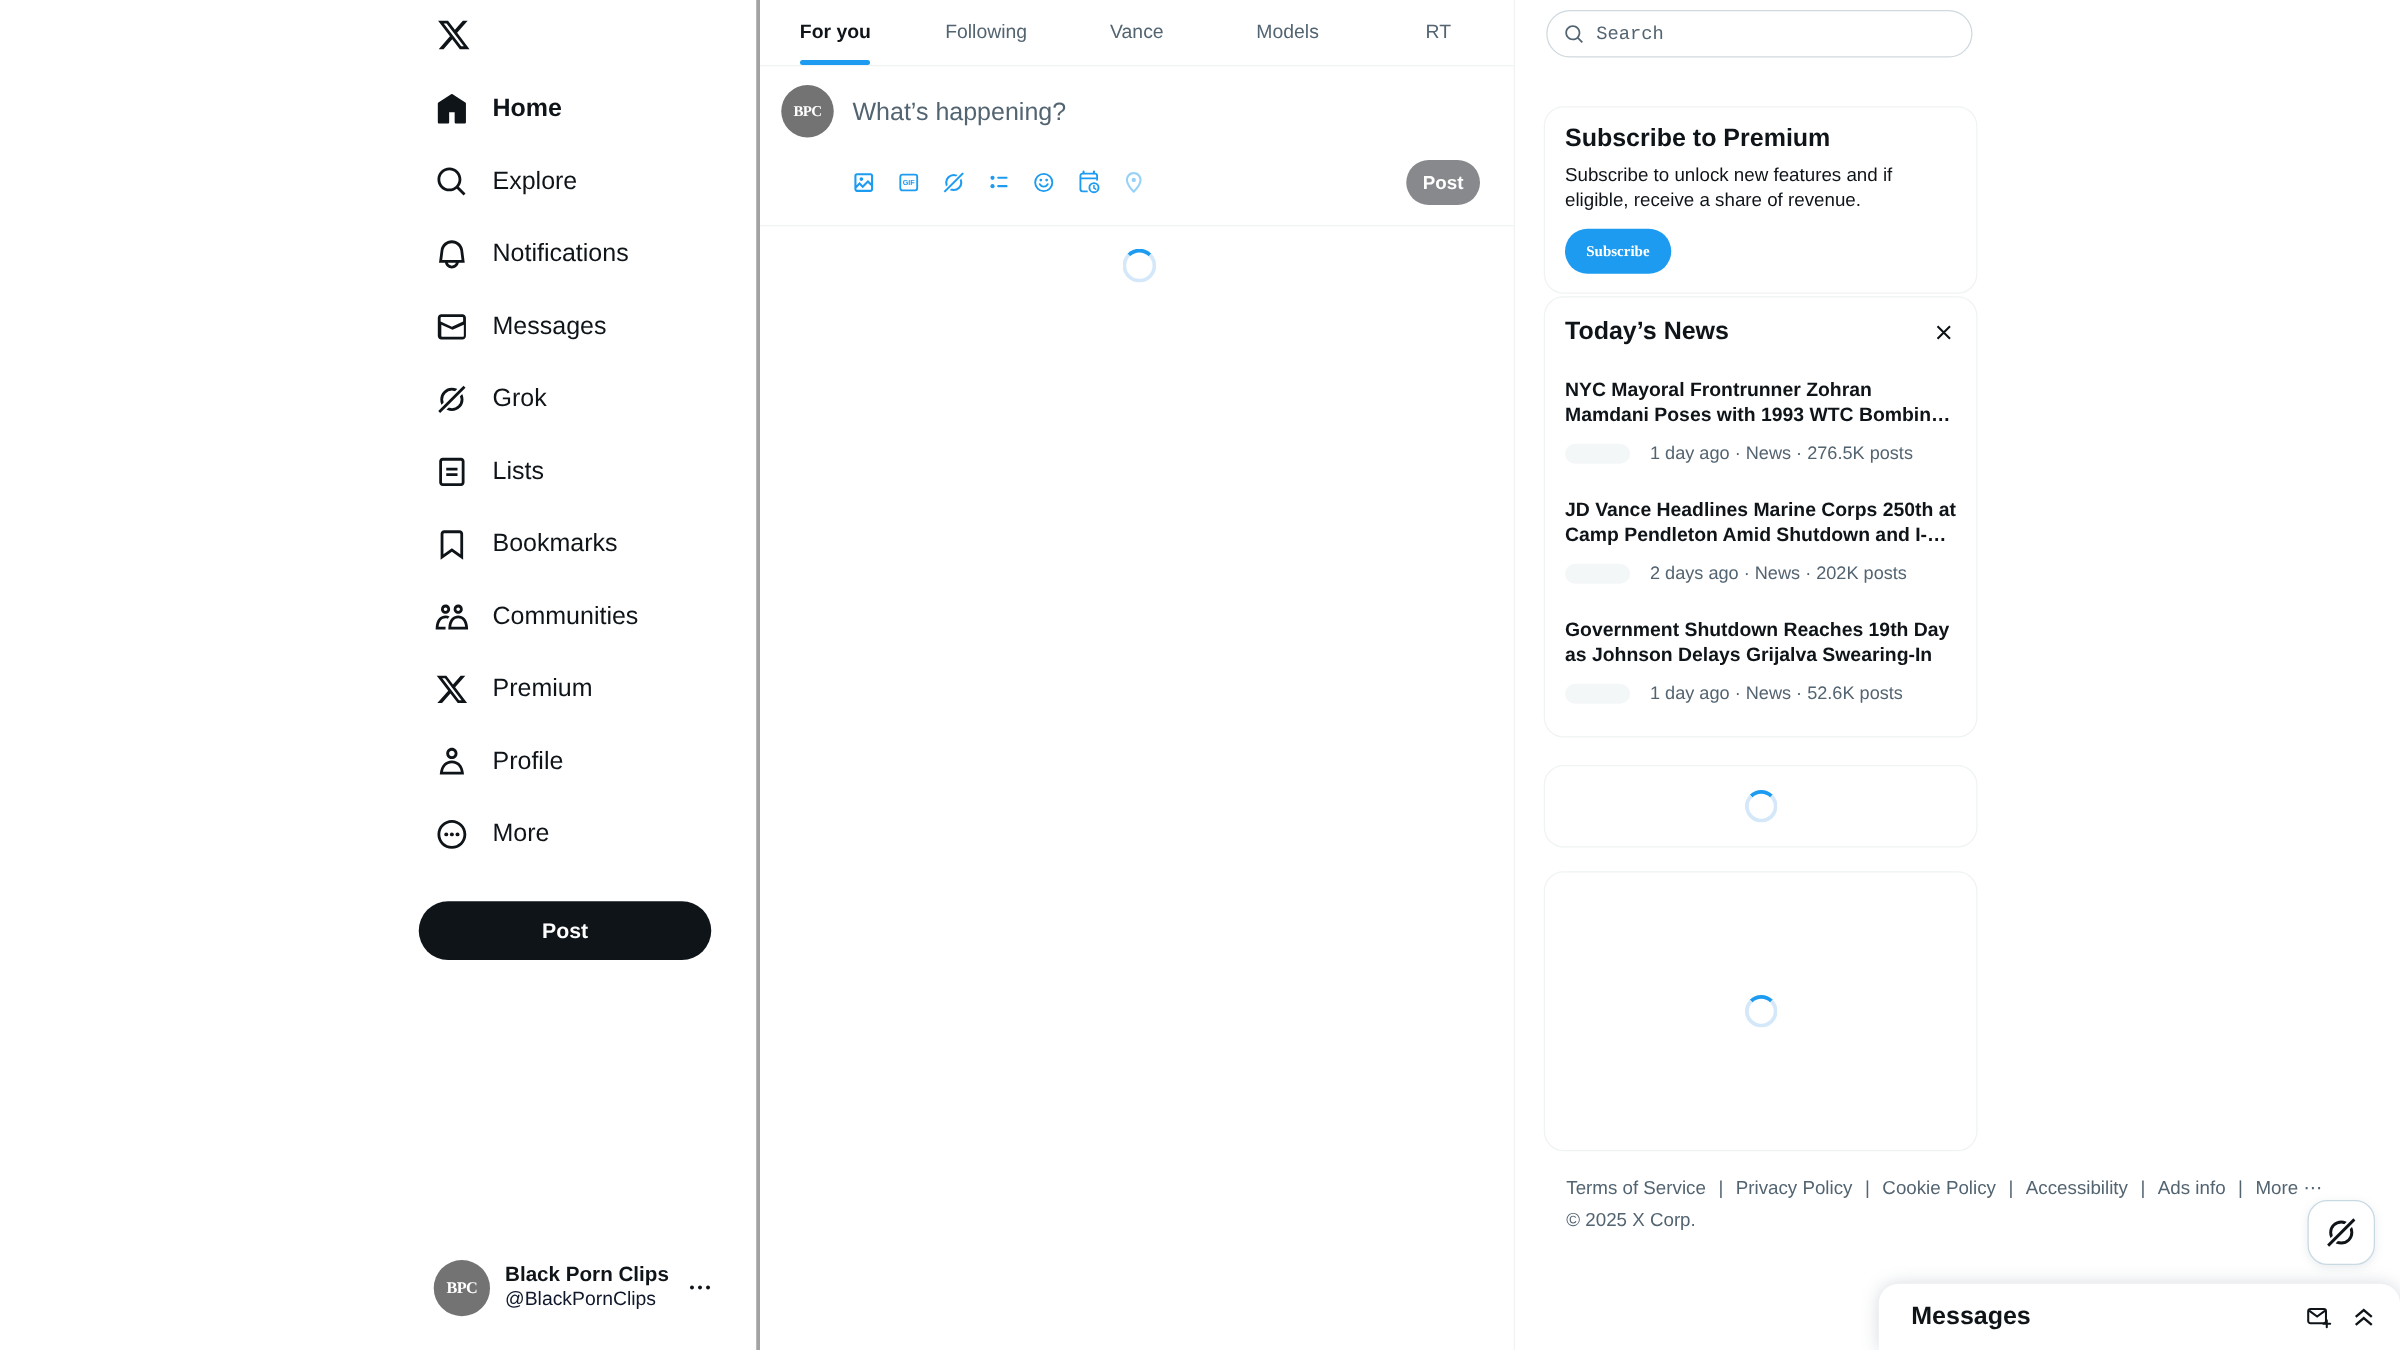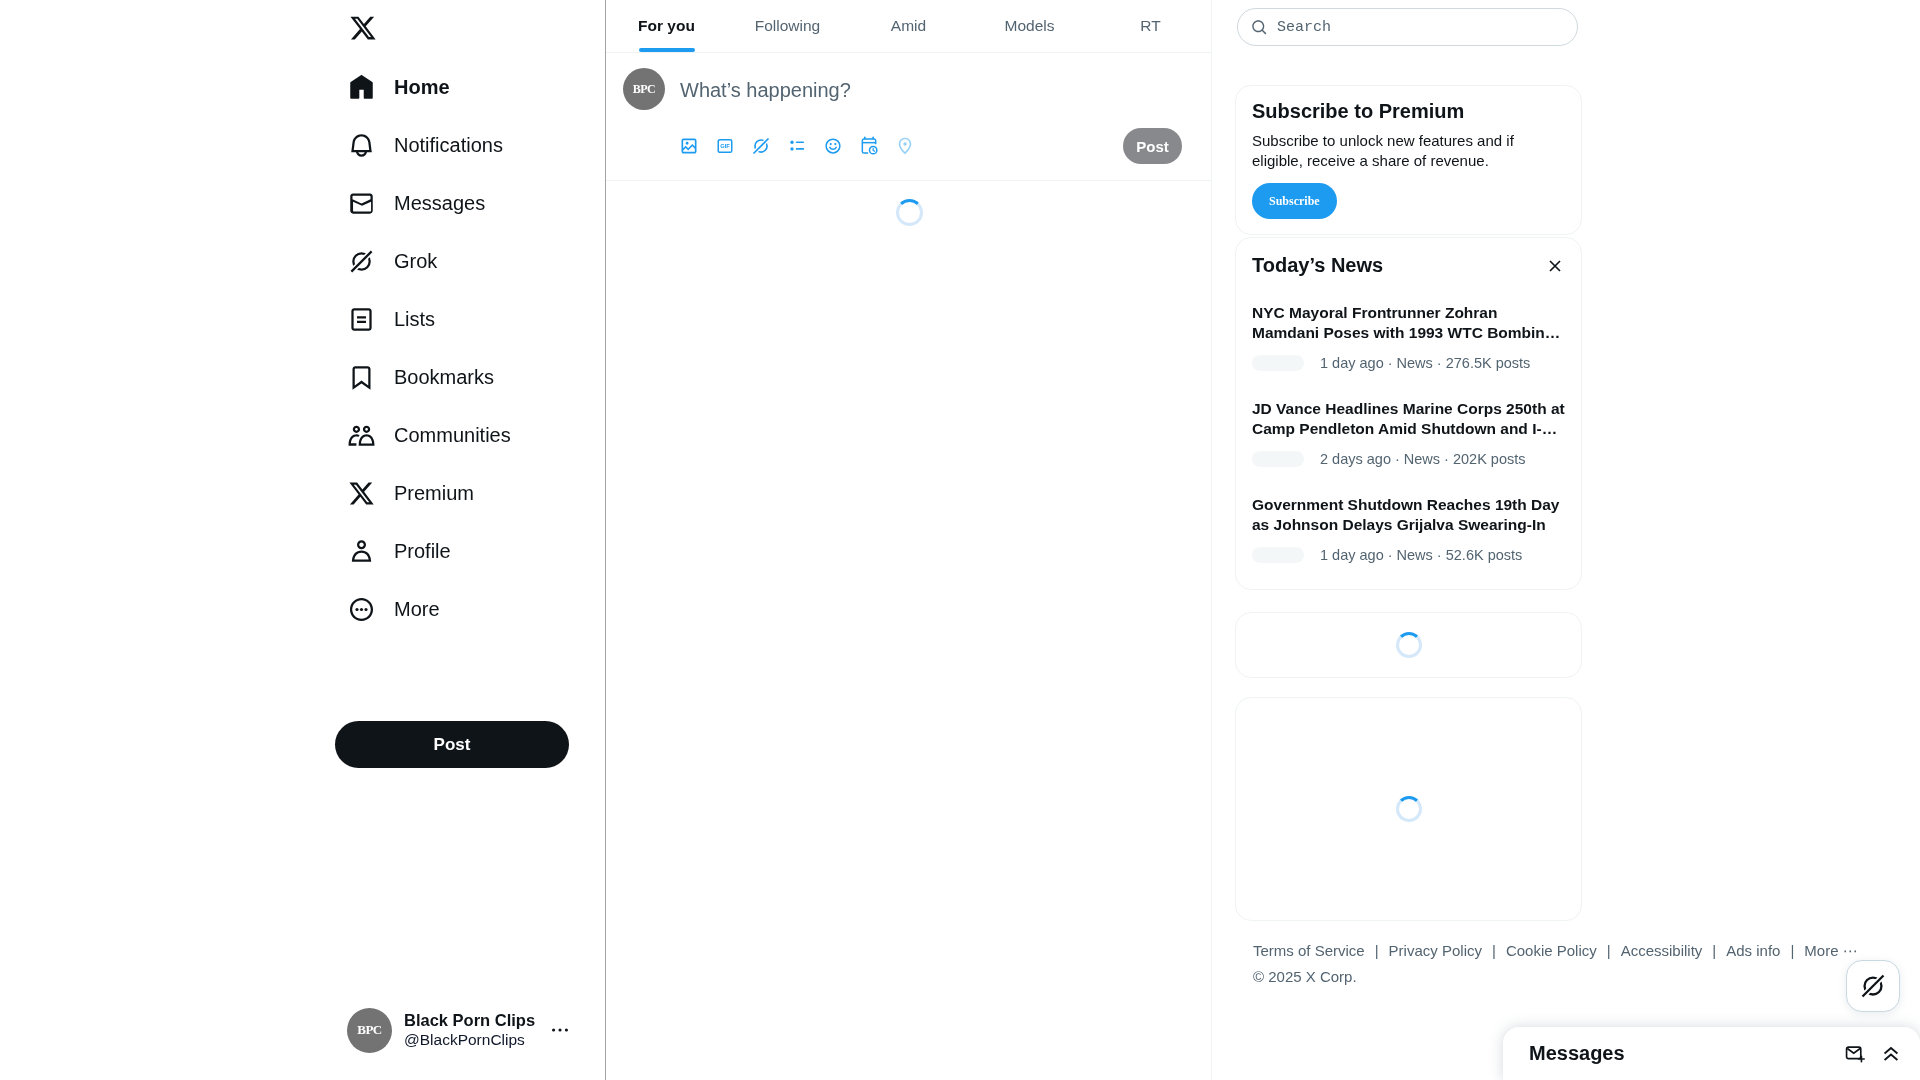--- a/index.html
+++ b/index.html
@@ -24,21 +24,21 @@
     align-items:center; justify-content:center; font-weight:700; letter-spacing:-0.5px; }
   .account .avatar { width:45px; height:45px; margin-left:7px; font-size:13px;
     font-family:"Liberation Serif", serif; font-stretch:condensed; }
   .acct-text { margin-left:12px; line-height:20px; }
   .acct-name { font-size:16.5px; font-weight:700; }
   .acct-handle { font-size:15.5px; color:#0f172a; }
   .acct-more { margin-left:auto; margin-right:4px; width:22px; height:22px; }
 
   
   .main { position:absolute; left:605px; top:0; width:607px; height:1080px;
-    border-left:1px solid #a3a3a3; border-right:1px solid #eff3f4; background:#fff; }
+    border-left:3px solid #a3a3a3; border-right:1px solid #eff3f4; background:#fff; }
   .tabbar { height:53px; display:flex; border-bottom:1px solid #eff3f4; }
   .tab { flex:1; display:flex; align-items:center; justify-content:center; position:relative;
     font-size:15.5px; color:#536471; cursor:pointer; }
   .tab.active { color:#0f1419; font-weight:700; }
   .tab.active .underline { position:absolute; bottom:0; left:50%; transform:translateX(-50%);
     width:56px; height:4px; border-radius:9999px; background:#1d9bf0; }
   .composer { position:relative; height:128px; border-bottom:1px solid #eff3f4; }
   .composer .avatar { position:absolute; left:17px; top:15px; width:42px; height:42px;
     font-size:12px; font-family:"Liberation Serif", serif; }
   .composer-input { position:absolute; left:74px; top:26px; font-size:20px; color:#536471;
@@ -117,20 +117,26 @@
   </div>
   <div class="nav">
     <div class="nav-row active">
       <svg class="nicon" viewBox="0 0 24 24" fill="#0f1419">
           <path d="M21.591 7.146L12.52 1.157c-.316-.21-.724-.21-1.04 0l-9.071 5.99c-.26.173-.409.456-.409.757v13.183c0 .502.418.913.929.913H9.14c.51 0 .929-.41.929-.913v-7.075h3.909v7.075c0 .502.417.913.928.913h6.165c.511 0 .929-.41.929-.913V7.904c0-.301-.158-.584-.408-.758z"></path>
         </svg>
       <span class="nlabel">Home</span>
     </div>
     <div class="nav-row">
       <svg class="nicon" viewBox="0 0 24 24" fill="#0f1419">
+          <path d="M10.25 3.75c-3.59 0-6.5 2.91-6.5 6.5s2.91 6.5 6.5 6.5c1.795 0 3.419-.726 4.596-1.904 1.178-1.177 1.904-2.801 1.904-4.596 0-3.59-2.91-6.5-6.5-6.5zm-8.5 6.5c0-4.694 3.806-8.5 8.5-8.5s8.5 3.806 8.5 8.5c0 1.986-.682 3.815-1.824 5.262l4.781 4.781-1.414 1.414-4.781-4.781c-1.447 1.142-3.276 1.824-5.262 1.824-4.694 0-8.5-3.806-8.5-8.5z"></path>
+        </svg>
+      <span class="nlabel">Explore</span>
+    </div>
+    <div class="nav-row">
+      <svg class="nicon" viewBox="0 0 24 24" fill="#0f1419">
           <path d="M19.993 9.042C19.48 5.017 16.054 2 11.996 2s-7.49 3.021-7.999 7.051L2.866 18H7.1c.463 2.282 2.481 4 4.9 4s4.437-1.718 4.9-4h4.236l-1.143-8.958zM12 20c-1.306 0-2.417-.835-2.829-2h5.658c-.412 1.165-1.523 2-2.829 2zm-6.866-4l.847-6.698C6.364 6.272 8.941 4 11.996 4s5.627 2.268 6.013 5.295L18.864 16H5.134z"></path>
         </svg>
       <span class="nlabel">Notifications</span>
     </div>
     <div class="nav-row">
       <svg class="nicon" viewBox="0 0 24 24" fill="#0f1419">
           <path d="M1.998 5.5c0-1.381 1.119-2.5 2.5-2.5h15c1.381 0 2.5 1.119 2.5 2.5v13c0 1.381-1.119 2.5-2.5 2.5h-15c-1.381 0-2.5-1.119-2.5-2.5v-13zm2.5-.5c-.276 0-.5.224-.5.5v2.764l8 3.638 8-3.636V5.5c0-.276-.224-.5-.5-.5h-15zm16 5.463l-8 3.636-8-3.638V18.5c0 .276.224.5.5.5h15c.276 0 .5-.224.5-.5v-8.037z"></path>
         </svg>
       <span class="nlabel">Messages</span>
     </div>
@@ -201,21 +207,21 @@
 <main class="main">
   <div class="tabbar">
     <div class="tab active">
       <span>For you</span>
       <span class="underline"></span>
     </div>
     <div class="tab">
         <span>Following</span>
       </div>
     <div class="tab">
-        <span>Amid</span>
+        <span>Vance</span>
       </div>
     <div class="tab">
         <span>Models</span>
       </div>
     <div class="tab">
         <span>RT</span>
       </div>
   </div>
 
   <div class="composer">

